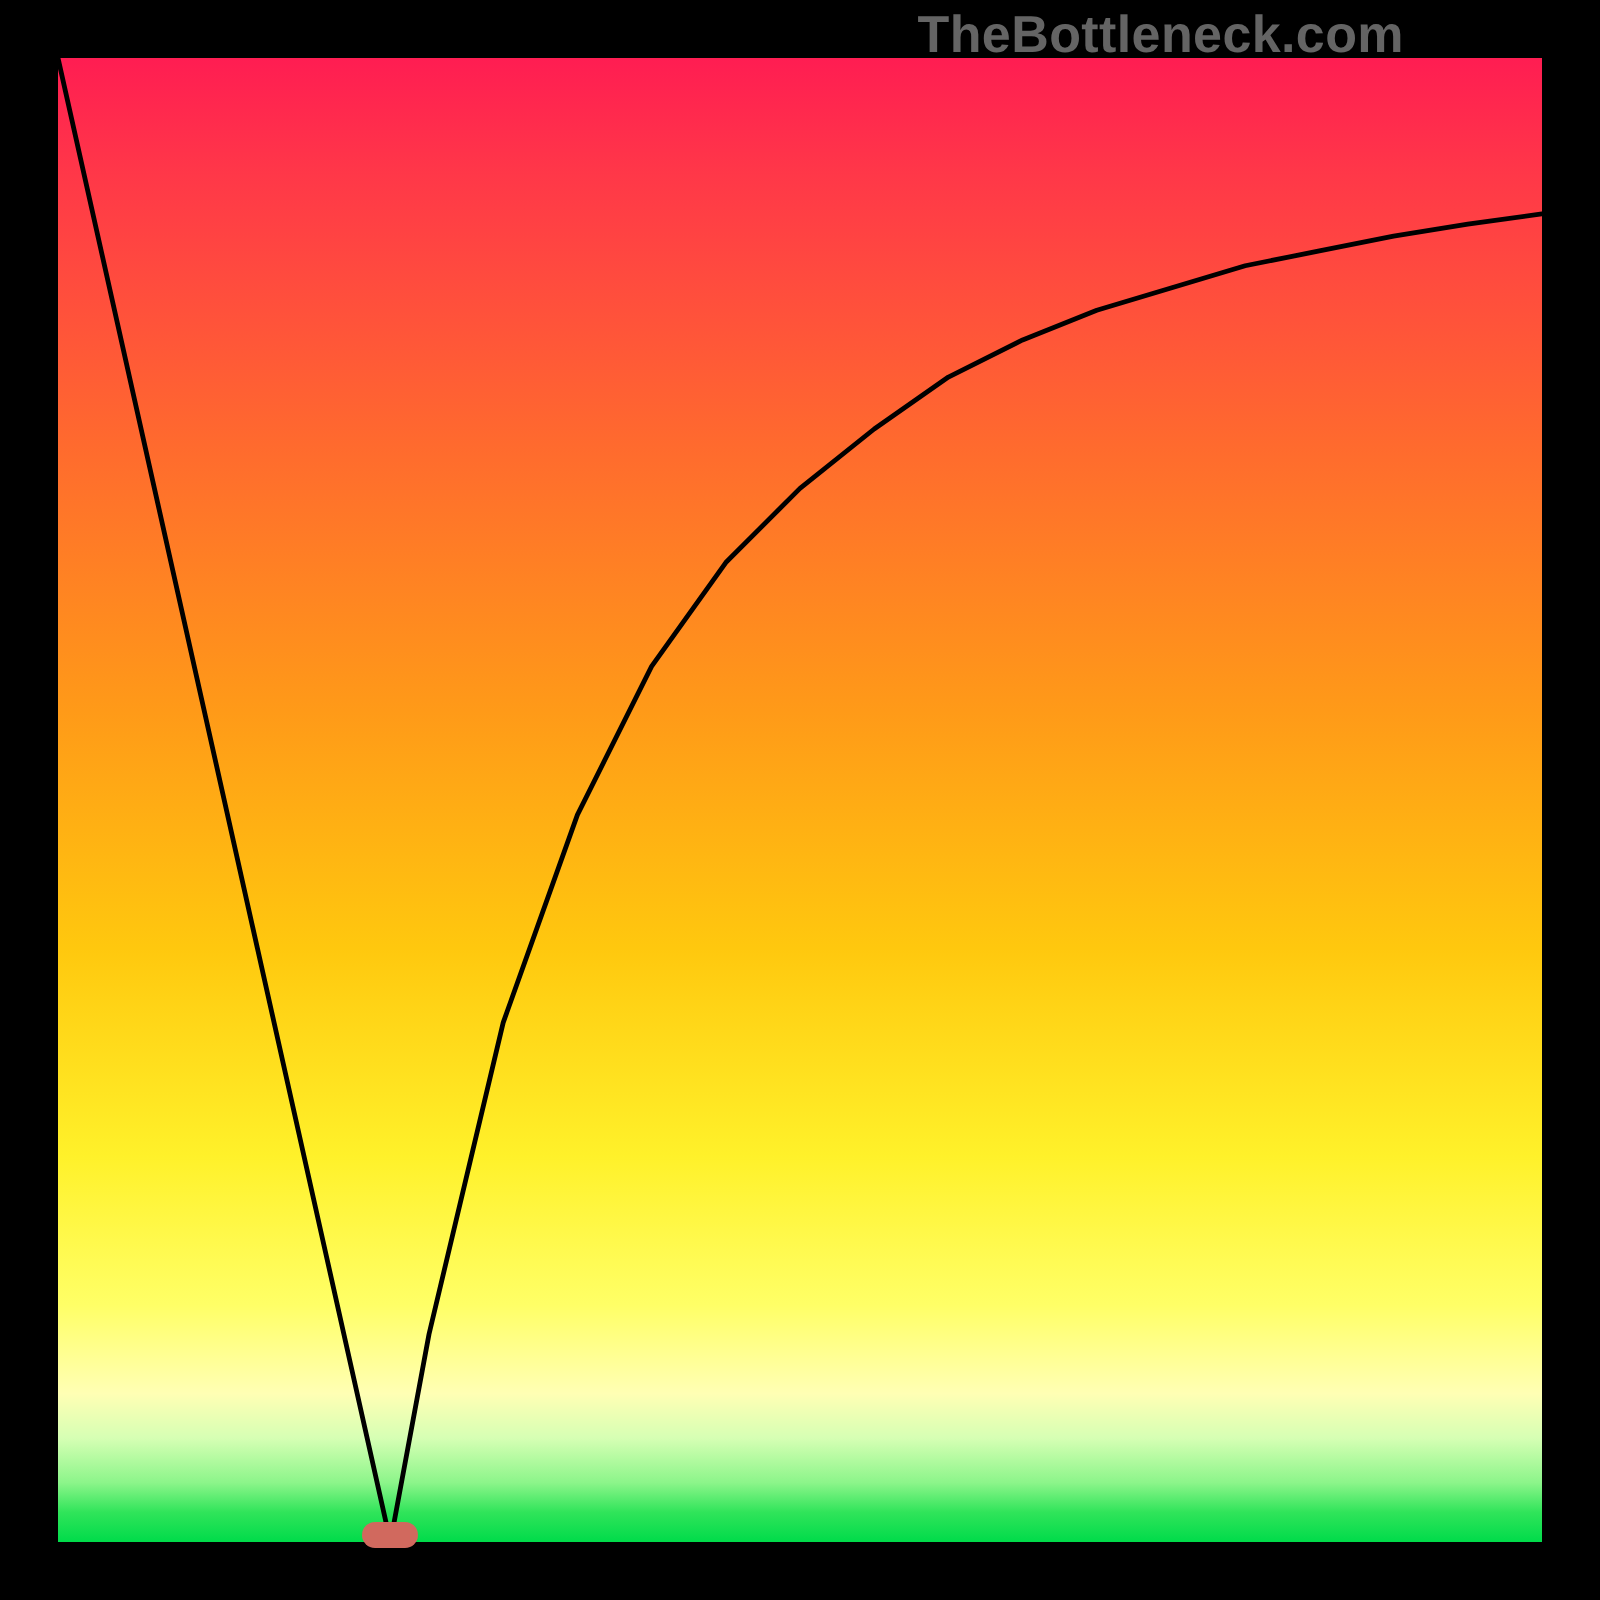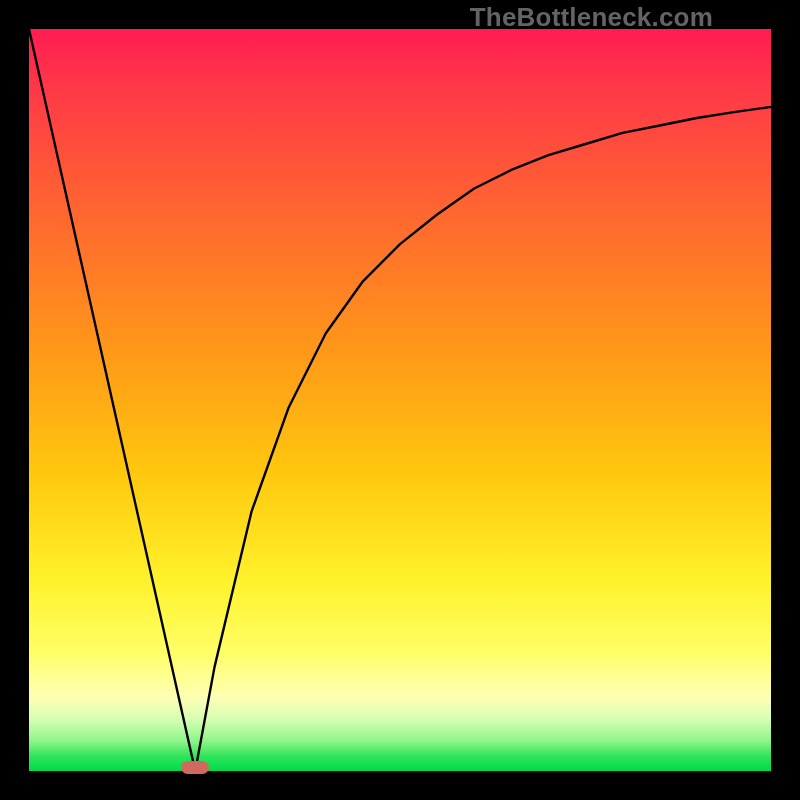--- a/index.html
+++ b/index.html
@@ -9,21 +9,20 @@
     height: 800px;
     background: #000;
     font-family: Arial, Helvetica, sans-serif;
     overflow: hidden;
   }
   .wrap {
     position: relative;
     width: 732px;
     height: 800px;
     background: #000;
-    padding-left: 11px;
   }
   .plot {
     position: absolute;
     left: 29px;
     top: 29px;
     width: 742px;
     height: 742px;
     background: linear-gradient(to bottom,
       #ff1d52 0%,
       #ff3848 8%,

